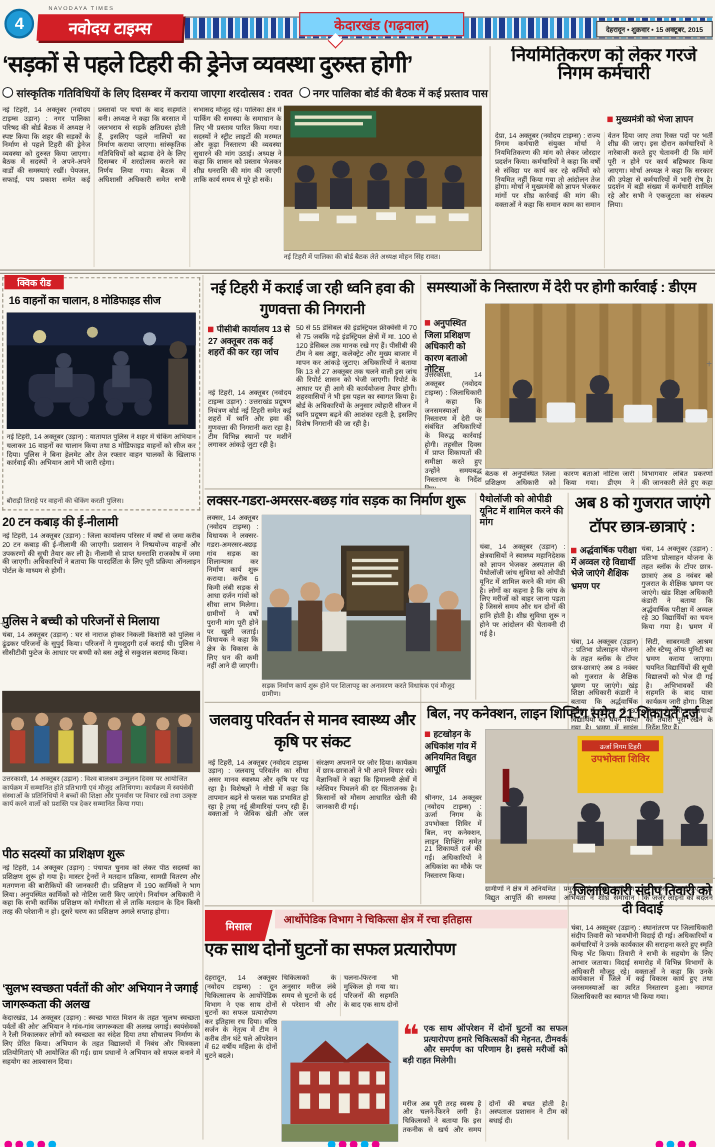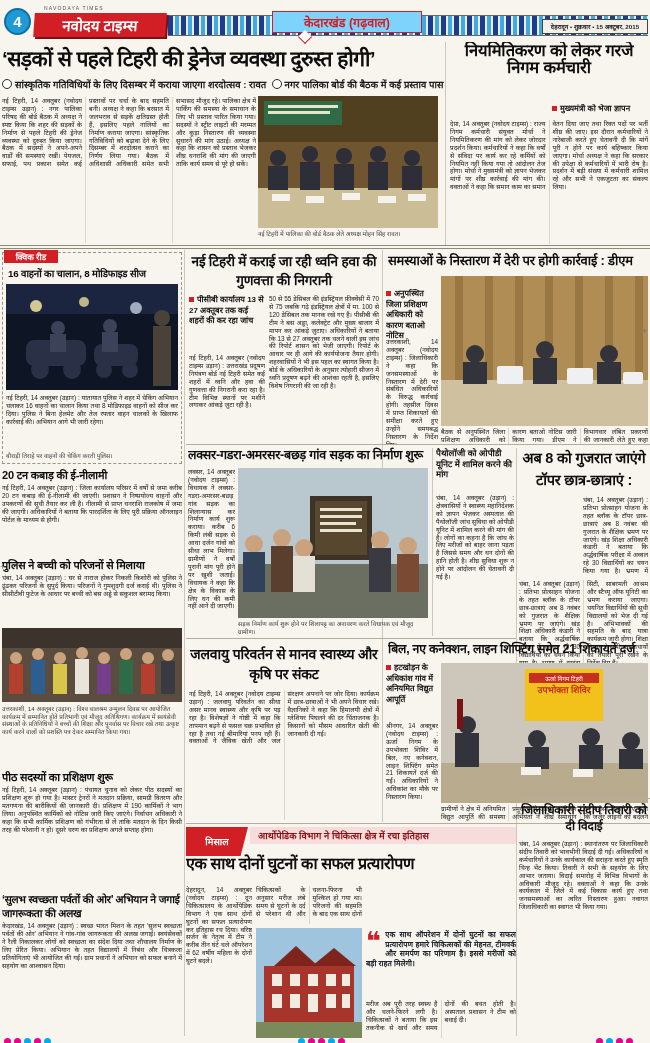--- a/index.html
+++ b/index.html
@@ -229,20 +229,23 @@
       </g>
     </svg>
   </div>
   <div class="abs caption" style="left:238px;top:620px;width:190px;height:16px;">सड़क निर्माण कार्य शुरू होने पर शिलापट्ट का अनावरण करते विधायक एवं मौजूद ग्रामीण।</div>
 
   <div class="abs vrule" style="left:432px;top:448px;height:188px;"></div>
   <div class="abs bullet-lead" style="left:436px;top:448px;width:78px;height:44px;font-size:8.6px;">पैथोलॉजी को ओपीडी यूनिट में शामिल करने की मांग</div>
   <div class="abs news" style="left:436px;top:494px;width:78px;height:142px;">चंबा, 14 अक्तूबर (उड़ान) : क्षेत्रवासियों ने स्वास्थ्य महानिदेशक को ज्ञापन भेजकर अस्पताल की पैथोलॉजी जांच सुविधा को ओपीडी यूनिट में शामिल करने की मांग की है। लोगों का कहना है कि जांच के लिए मरीजों को बाहर जाना पड़ता है जिससे समय और धन दोनों की हानि होती है। शीघ्र सुविधा शुरू न होने पर आंदोलन की चेतावनी दी गई है।</div>
 
   <div class="abs hl" style="left:519px;top:447px;width:130px;height:44px;font-size:14.5px;line-height:22px;text-align:center;">अब 8 को गुजरात जाएंगे टॉपर छात्र-छात्राएं : कंडारी</div>
+  <div class="abs bullet-lead" style="left:519px;top:496px;width:60px;height:78px;">
+    <span class="red-sq"></span><span>अर्द्धवार्षिक परीक्षा में अव्वल रहे विद्यार्थी भेजे जाएंगे शैक्षिक भ्रमण पर</span>
+  </div>
   <div class="abs news" style="left:583px;top:496px;width:65px;height:78px;">चंबा, 14 अक्तूबर (उड़ान) : प्रतिभा प्रोत्साहन योजना के तहत ब्लॉक के टॉपर छात्र-छात्राएं अब 8 नवंबर को गुजरात के शैक्षिक भ्रमण पर जाएंगे। खंड शिक्षा अधिकारी कंडारी ने बताया कि अर्द्धवार्षिक परीक्षा में अव्वल रहे 30 विद्यार्थियों का चयन किया गया है। भ्रमण में साइंस सिटी, साबरमती आश्रम और स्टैच्यू ऑफ यूनिटी का भ्रमण कराया जाएगा। चयनित विद्यार्थियों की सूची विद्यालयों को भेज दी गई है। अभिभावकों की सहमति के बाद यात्रा कार्यक्रम जारी होगा। शिक्षा विभाग ने सभी प्रधानाचार्यों को तैयारी पूरी रखने के निर्देश दिए हैं।</div>
   <div class="abs news cols2" style="left:519px;top:580px;width:129px;height:212px;">चंबा, 14 अक्तूबर (उड़ान) : प्रतिभा प्रोत्साहन योजना के तहत ब्लॉक के टॉपर छात्र-छात्राएं अब 8 नवंबर को गुजरात के शैक्षिक भ्रमण पर जाएंगे। खंड शिक्षा अधिकारी कंडारी ने बताया कि अर्द्धवार्षिक परीक्षा में अव्वल रहे 30 विद्यार्थियों का चयन किया गया है। भ्रमण में साइंस सिटी, साबरमती आश्रम और स्टैच्यू ऑफ यूनिटी का भ्रमण कराया जाएगा। चयनित विद्यार्थियों की सूची विद्यालयों को भेज दी गई है। अभिभावकों की सहमति के बाद यात्रा कार्यक्रम जारी होगा। शिक्षा विभाग ने सभी प्रधानाचार्यों को तैयारी पूरी रखने के निर्देश दिए हैं।</div>
 
   <div class="abs hrule" style="left:186px;top:638px;width:330px;"></div>
 
   <div class="abs hl" style="left:189px;top:644px;width:190px;height:40px;font-size:14px;line-height:20px;text-align:center;">जलवायु परिवर्तन से मानव स्वास्थ्य और कृषि पर संकट</div>
   <div class="abs news cols2" style="left:189px;top:690px;width:190px;height:130px;">नई टिहरी, 14 अक्तूबर (नवोदय टाइम्स उड़ान) : जलवायु परिवर्तन का सीधा असर मानव स्वास्थ्य और कृषि पर पड़ रहा है। विशेषज्ञों ने गोष्ठी में कहा कि तापमान बढ़ने से फसल चक्र प्रभावित हो रहा है तथा नई बीमारियां पनप रही हैं। वक्ताओं ने जैविक खेती और जल संरक्षण अपनाने पर जोर दिया। कार्यक्रम में छात्र-छात्राओं ने भी अपने विचार रखे। वैज्ञानिकों ने कहा कि हिमालयी क्षेत्रों में ग्लेशियर पिघलने की दर चिंताजनक है। किसानों को मौसम आधारित खेती की जानकारी दी गई।</div>
 
   <div class="abs hl" style="left:388px;top:641px;width:260px;height:18px;font-size:12.3px;line-height:17px;">बिल, नए कनेक्शन, लाइन शिफ्टिंग समेत 21 शिकायतें दर्ज</div>
   <div class="abs bullet-lead" style="left:386px;top:663px;width:52px;height:56px;">

